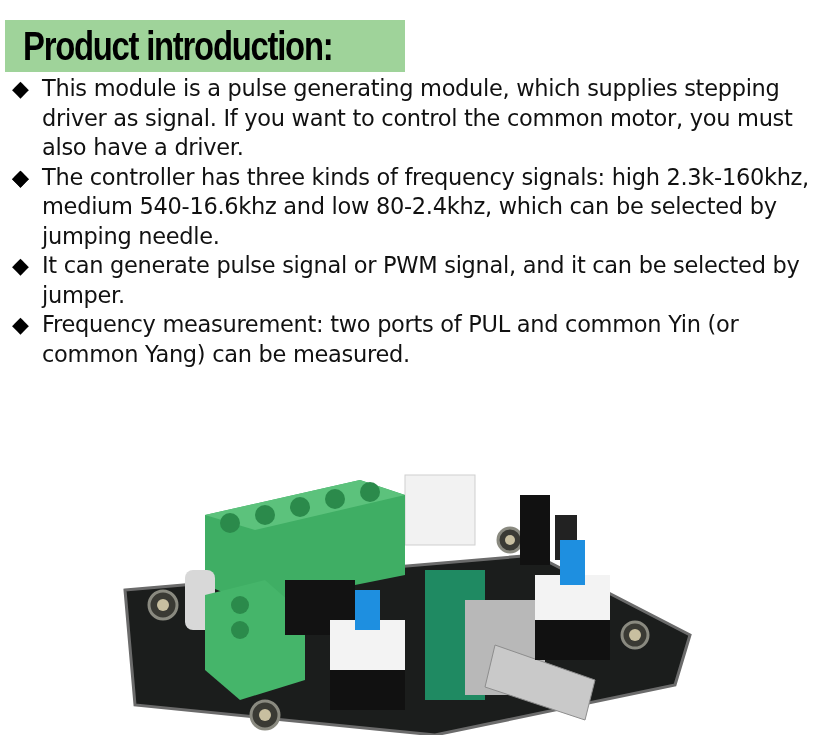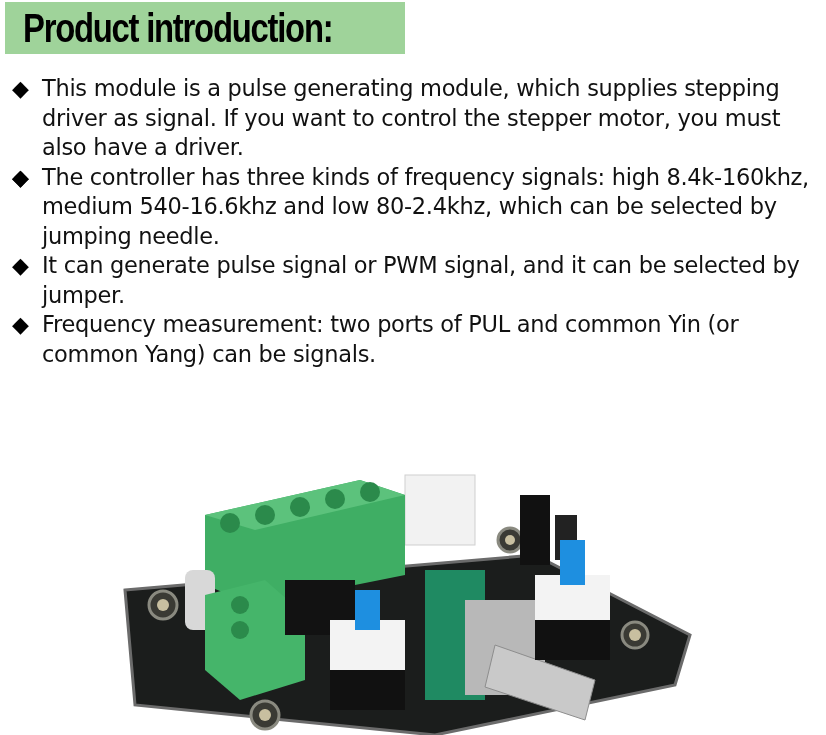--- a/index.html
+++ b/index.html
@@ -1,49 +1,49 @@
 <!DOCTYPE html>
 <html><head>
 <meta charset="utf-8">
 <style>
   html, body { margin:0; padding:0; background:#ffffff; }
   body { width:826px; height:735px; position:relative; overflow:hidden; font-family:"DejaVu Sans", sans-serif; color:#111; }
-  .banner { position:absolute; left:5px; top:2px; width:400px; height:52px; background:#9fd39a; }
+  .banner { position:absolute; left:5px; top:20px; width:400px; height:52px; background:#9fd39a; }
   .banner-title { position:absolute; left:18px; top:3px; font-family:"Liberation Sans", sans-serif; font-weight:bold; font-size:40px; letter-spacing:-1.5px; color:#000; transform:scaleX(0.82); transform-origin:left center; white-space:nowrap; line-height:46px; }
   .list { position:absolute; left:12px; top:74px; width:810px; }
   .item { position:relative; padding-left:30px; font-size:22.5px; line-height:29.5px; letter-spacing:-0.3px; }
   .bullet { position:absolute; left:0; top:0; font-size:22px; line-height:29.5px; color:#000; }
   .photo { position:absolute; left:115px; top:455px; width:600px; height:280px; }
 </style>
 </head>
 <body>
 
 <div class="banner">
   <div class="banner-title">Product introduction:</div>
 </div>
 
 <div class="list">
   <div class="item">
     <span class="bullet">◆</span>
-    <span>This module is a pulse generating module, which supplies stepping driver as signal. If you want to control the stepper motor, you must also have a driver.</span>
+    <span>This module is a pulse generating module, which supplies stepping driver as signal. If you want to control the common motor, you must also have a driver.</span>
   </div>
   <div class="item">
     <span class="bullet">◆</span>
   </div>
   <div class="item">
     <span class="bullet">◆</span>
-    <span>The controller has three kinds of frequency signals: high 8.4k-160khz, medium 540-16.6khz and low 80-2.4khz, which can be selected by jumping needle.</span>
+    <span>The controller has three kinds of frequency signals: high 2.3k-160khz, medium 540-16.6khz and low 80-2.4khz, which can be selected by jumping needle.</span>
   </div>
   <div class="item">
     <span class="bullet">◆</span>
     <span>It can generate pulse signal or PWM signal, and it can be selected by jumper.</span>
   </div>
   <div class="item">
     <span class="bullet">◆</span>
-    <span>Frequency measurement: two ports of PUL and common Yin (or common Yang) can be signals.</span>
+    <span>Frequency measurement: two ports of PUL and common Yin (or common Yang) can be measured.</span>
   </div>
 </div>
 
 <svg class="photo" viewBox="0 0 600 280" xmlns="http://www.w3.org/2000/svg">
   <title>Stepper motor pulse generator module board with green screw terminals, blue push buttons and rotary potentiometer</title>
 
   <polygon points="10,135 420,100 575,180 560,230 320,280 20,250" fill="#1b1d1c" stroke="#6b6b6b" stroke-width="3"></polygon>
 
   <circle cx="48" cy="150" r="14" fill="#3a3a34" stroke="#8a8a80" stroke-width="3"></circle>
   <circle cx="48" cy="150" r="6" fill="#c8bfa0"></circle>

